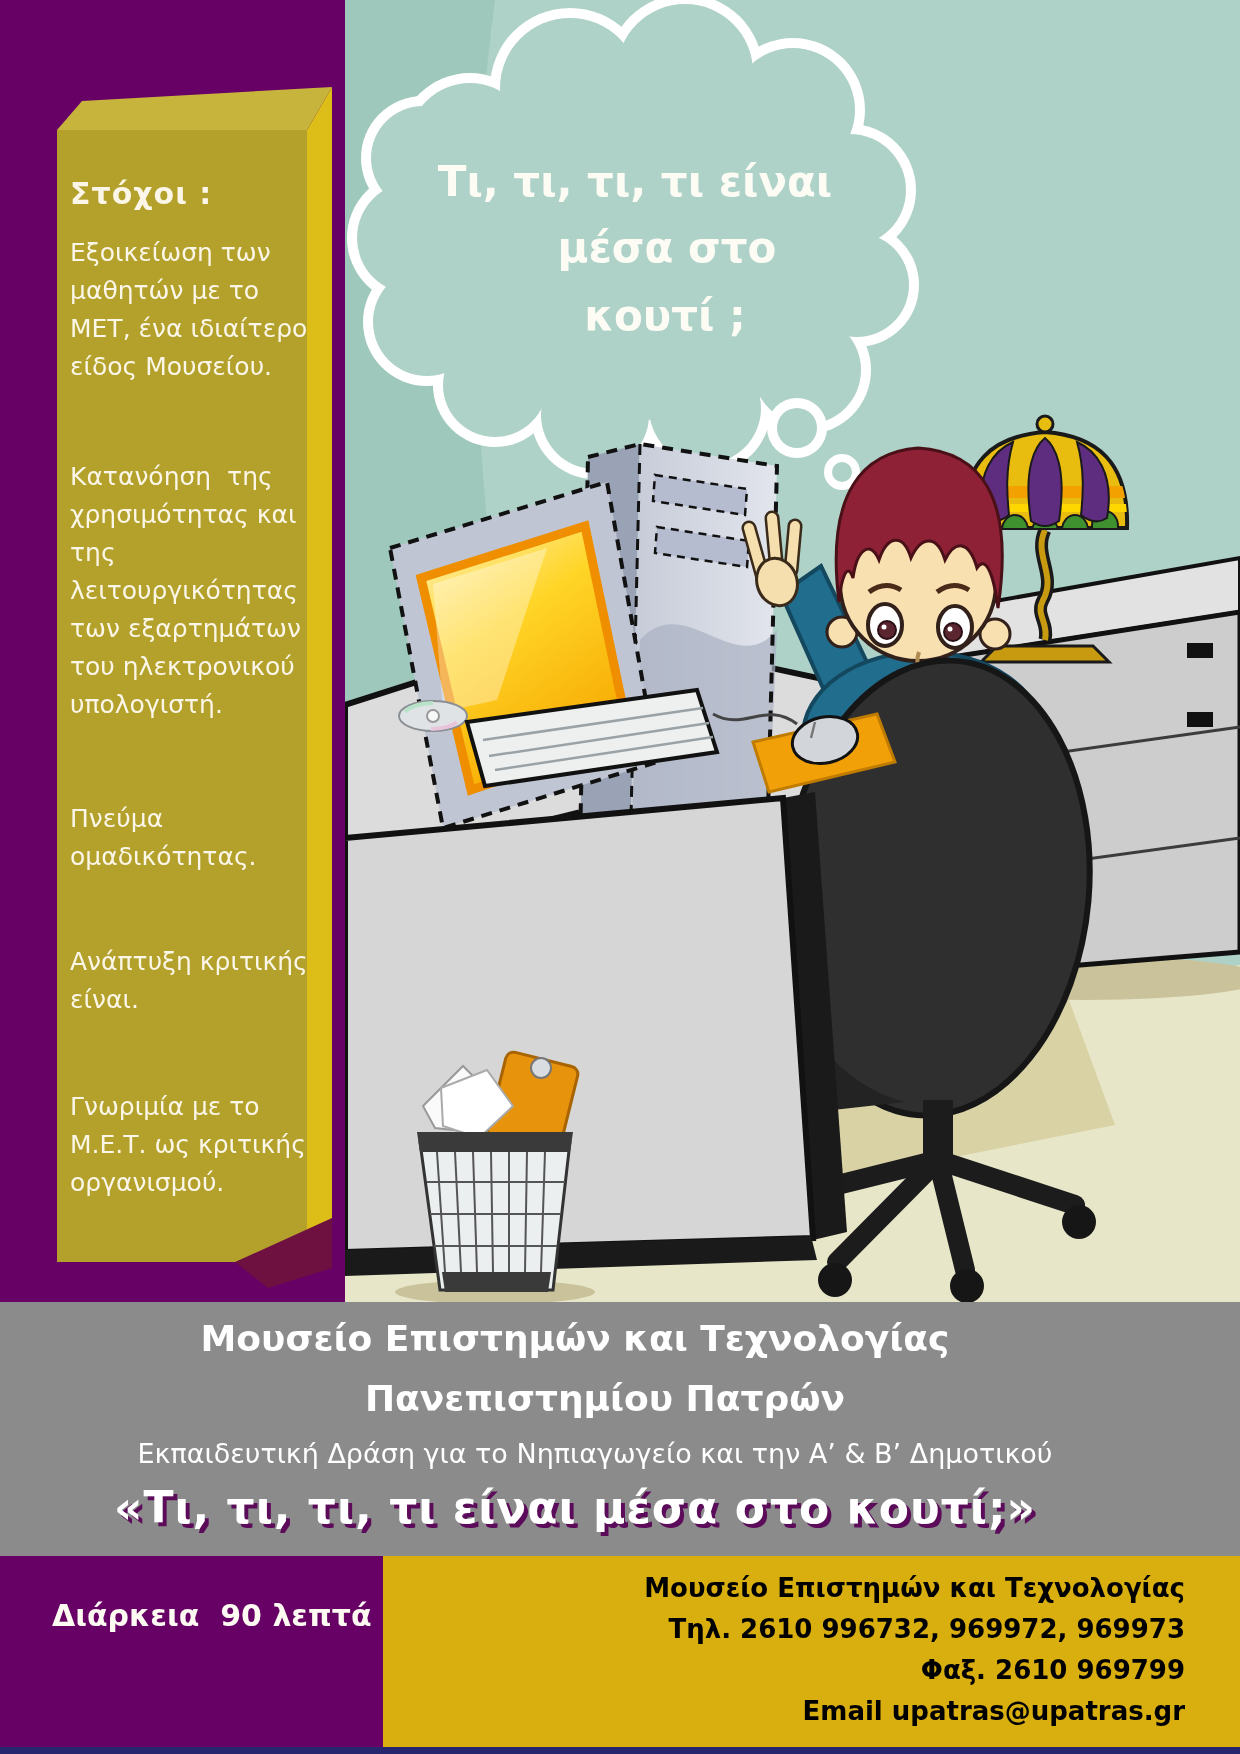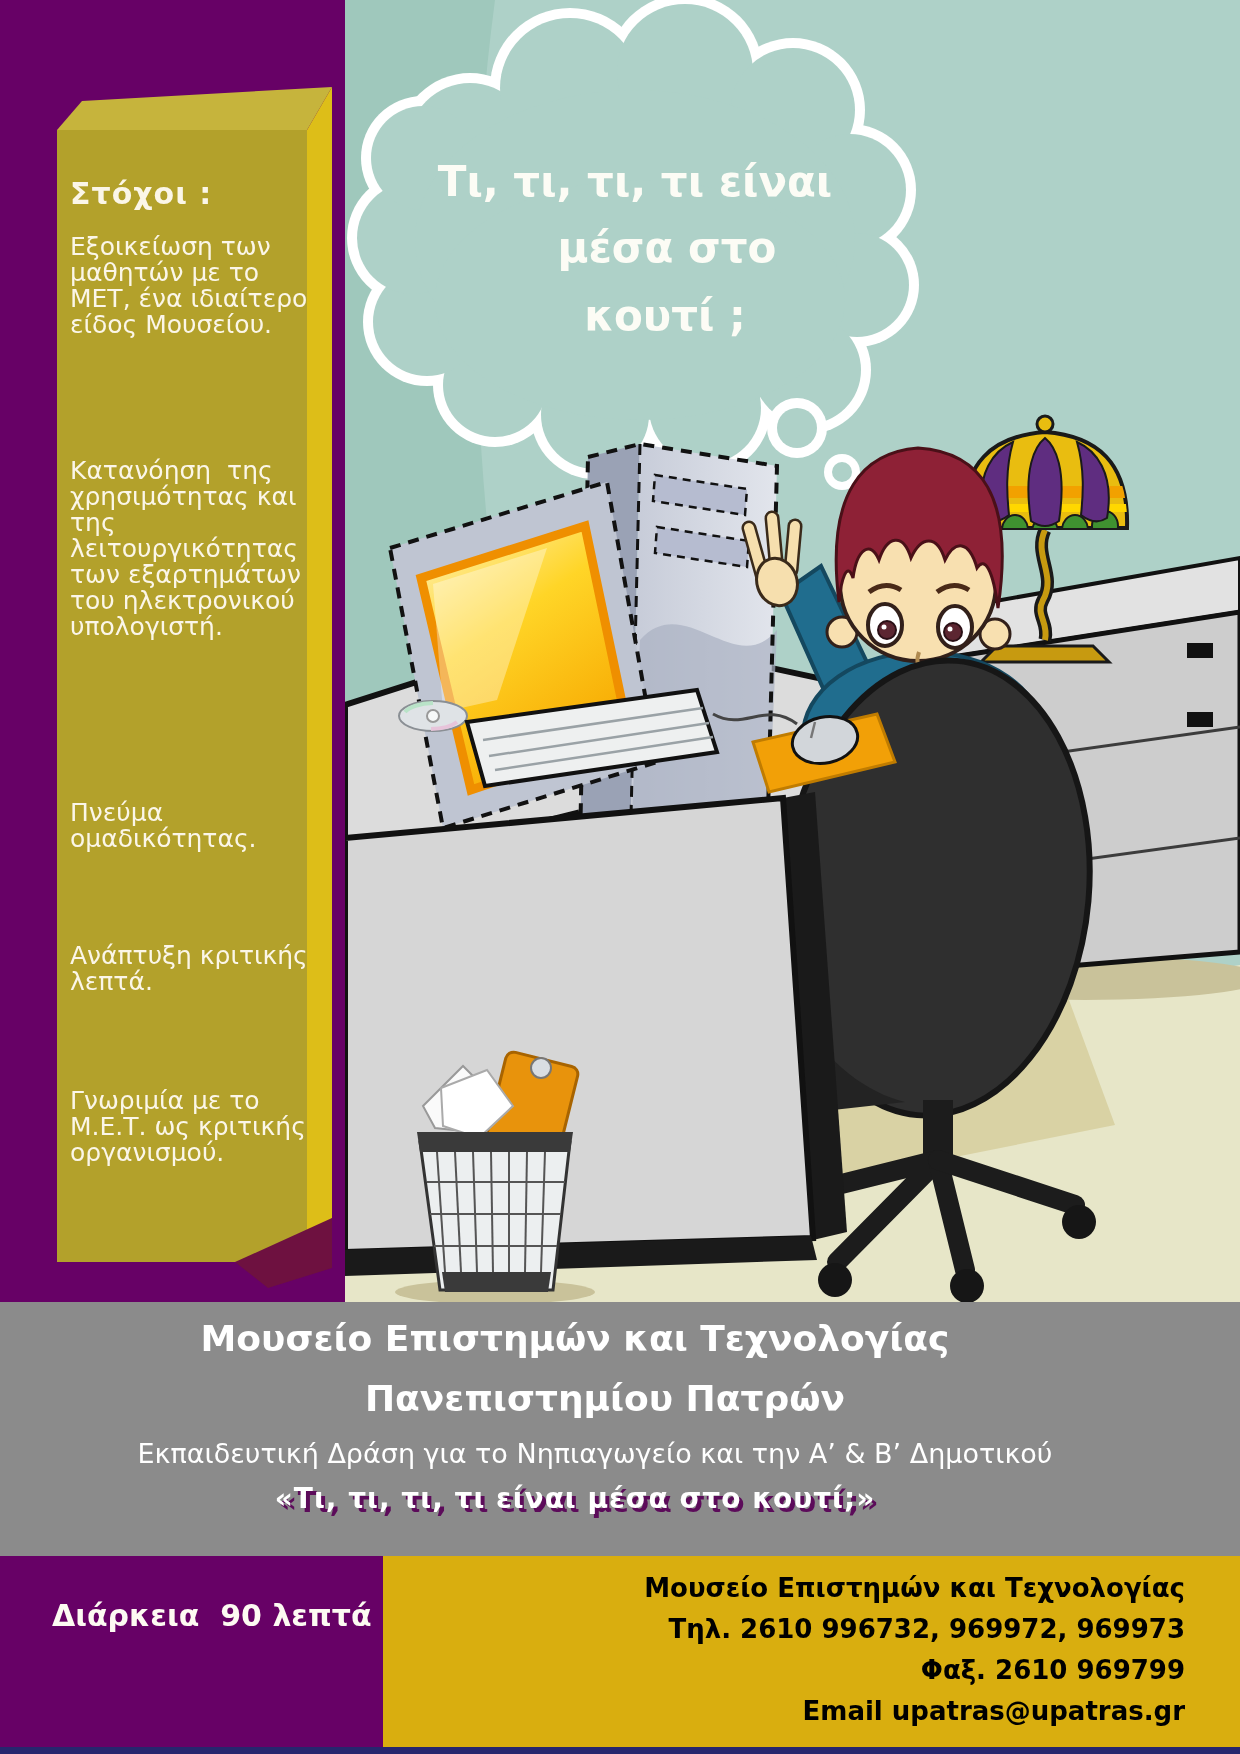--- a/index.html
+++ b/index.html
@@ -4,32 +4,32 @@
 <style>
   html,body{margin:0;padding:0;background:#ffffff;}
   .poster{position:relative;width:1240px;height:1754px;overflow:hidden;
           font-family:"DejaVu Sans","Liberation Sans",sans-serif;background:#7dd3fc;}
 
   
   .sidebar{position:absolute;left:0;top:0;width:345px;height:1302px;background:#670166;}
   .goalbox-svg{position:absolute;left:0;top:0;}
   .goals-text{position:absolute;left:70px;top:0;width:238px;color:#fbf6e8;}
   .goals-title{position:absolute;left:0;font-size:30px;font-weight:bold;letter-spacing:1px;}
-  .goal-item{position:absolute;left:0;width:238px;font-size:25px;line-height:26px;}
+  .goal-item{position:absolute;left:0;width:238px;font-size:25px;line-height:38px;}
 
   
   .scene{position:absolute;left:345px;top:0;width:895px;height:1302px;}
 
   
   .band{position:absolute;left:0;top:1302px;width:1240px;height:254px;background:#8b8b8b;color:#ffffff;}
   .band-inner{position:relative;width:1150px;height:100%;text-align:center;}
   .band-line1{position:absolute;left:0;width:100%;top:16px;font-size:36px;font-weight:bold;}
   .band-line2{position:absolute;left:0;width:100%;top:76px;font-size:36px;font-weight:bold;margin-left:30px;}
   .band-sub{position:absolute;left:0;width:100%;top:136px;font-size:27px;font-weight:normal;padding-left:20px;}
-  .band-quote{position:absolute;left:0;width:100%;top:180px;font-size:28px;font-weight:bold;
+  .band-quote{position:absolute;left:0;width:100%;top:180px;font-size:44px;font-weight:bold;
               text-shadow:4px 4px 0 #5c0b5a;letter-spacing:1px;}
 
   
   .footer{position:absolute;left:0;top:1556px;width:1240px;height:198px;padding-left:6px;}
   .footer-purple{position:absolute;left:0;top:0;width:383px;height:198px;background:#670166;}
   .duration{position:absolute;left:52px;top:42px;color:#fdfaf2;font-size:30px;font-weight:bold;white-space:pre;}
   .footer-gold{position:absolute;left:383px;top:0;width:857px;height:198px;background:#d9ae0f;color:#000;}
   .contact{position:absolute;right:55px;top:12px;text-align:right;font-weight:bold;}
   .contact div{font-size:26px;line-height:41px;}
   .bottom-strip{position:absolute;left:0;bottom:0;width:1240px;height:7px;background:#26266e;}
@@ -44,21 +44,21 @@
       <polygon points="57,130 82,101 332,87 307,130" fill="#c6b43c"></polygon>
       <polygon points="307,130 332,87 332,1218 307,1262" fill="#ddbe18"></polygon>
       <rect x="57" y="130" width="250" height="1132" fill="#b3a12b"></rect>
       <polygon points="235,1262 332,1218 332,1268 268,1288" fill="#6e1140"></polygon>
     </svg>
     <div class="goals-text">
       <div class="goals-title" style="top:176px">Στόχοι :</div>
       <div class="goal-item" style="top:234px">Εξοικείωση των μαθητών με το ΜΕΤ, ένα ιδιαίτερο είδος Μουσείου.</div>
       <div class="goal-item" style="top:458px">Κατανόηση &nbsp;της χρησιμότητας και της λειτουργικότητας των εξαρτημάτων του ηλεκτρονικού υπολογιστή.</div>
       <div class="goal-item" style="top:800px">Πνεύμα ομαδικότητας.</div>
-      <div class="goal-item" style="top:943px">Ανάπτυξη κριτικής λεπτά.</div>
+      <div class="goal-item" style="top:943px">Ανάπτυξη κριτικής είναι.</div>
       <div class="goal-item" style="top:1088px">Γνωριμία με το Μ.Ε.Τ. ως κριτικής οργανισμού.</div>
     </div>
   </div>
 
   <svg class="scene" width="895" height="1302" viewBox="0 0 895 1302">
     <defs>
       <linearGradient id="screenG" x1="0" y1="0" x2="0.55" y2="1">
         <stop offset="0" stop-color="#fff3bd"></stop>
         <stop offset="0.45" stop-color="#ffd527"></stop>
         <stop offset="1" stop-color="#f7a800"></stop>

